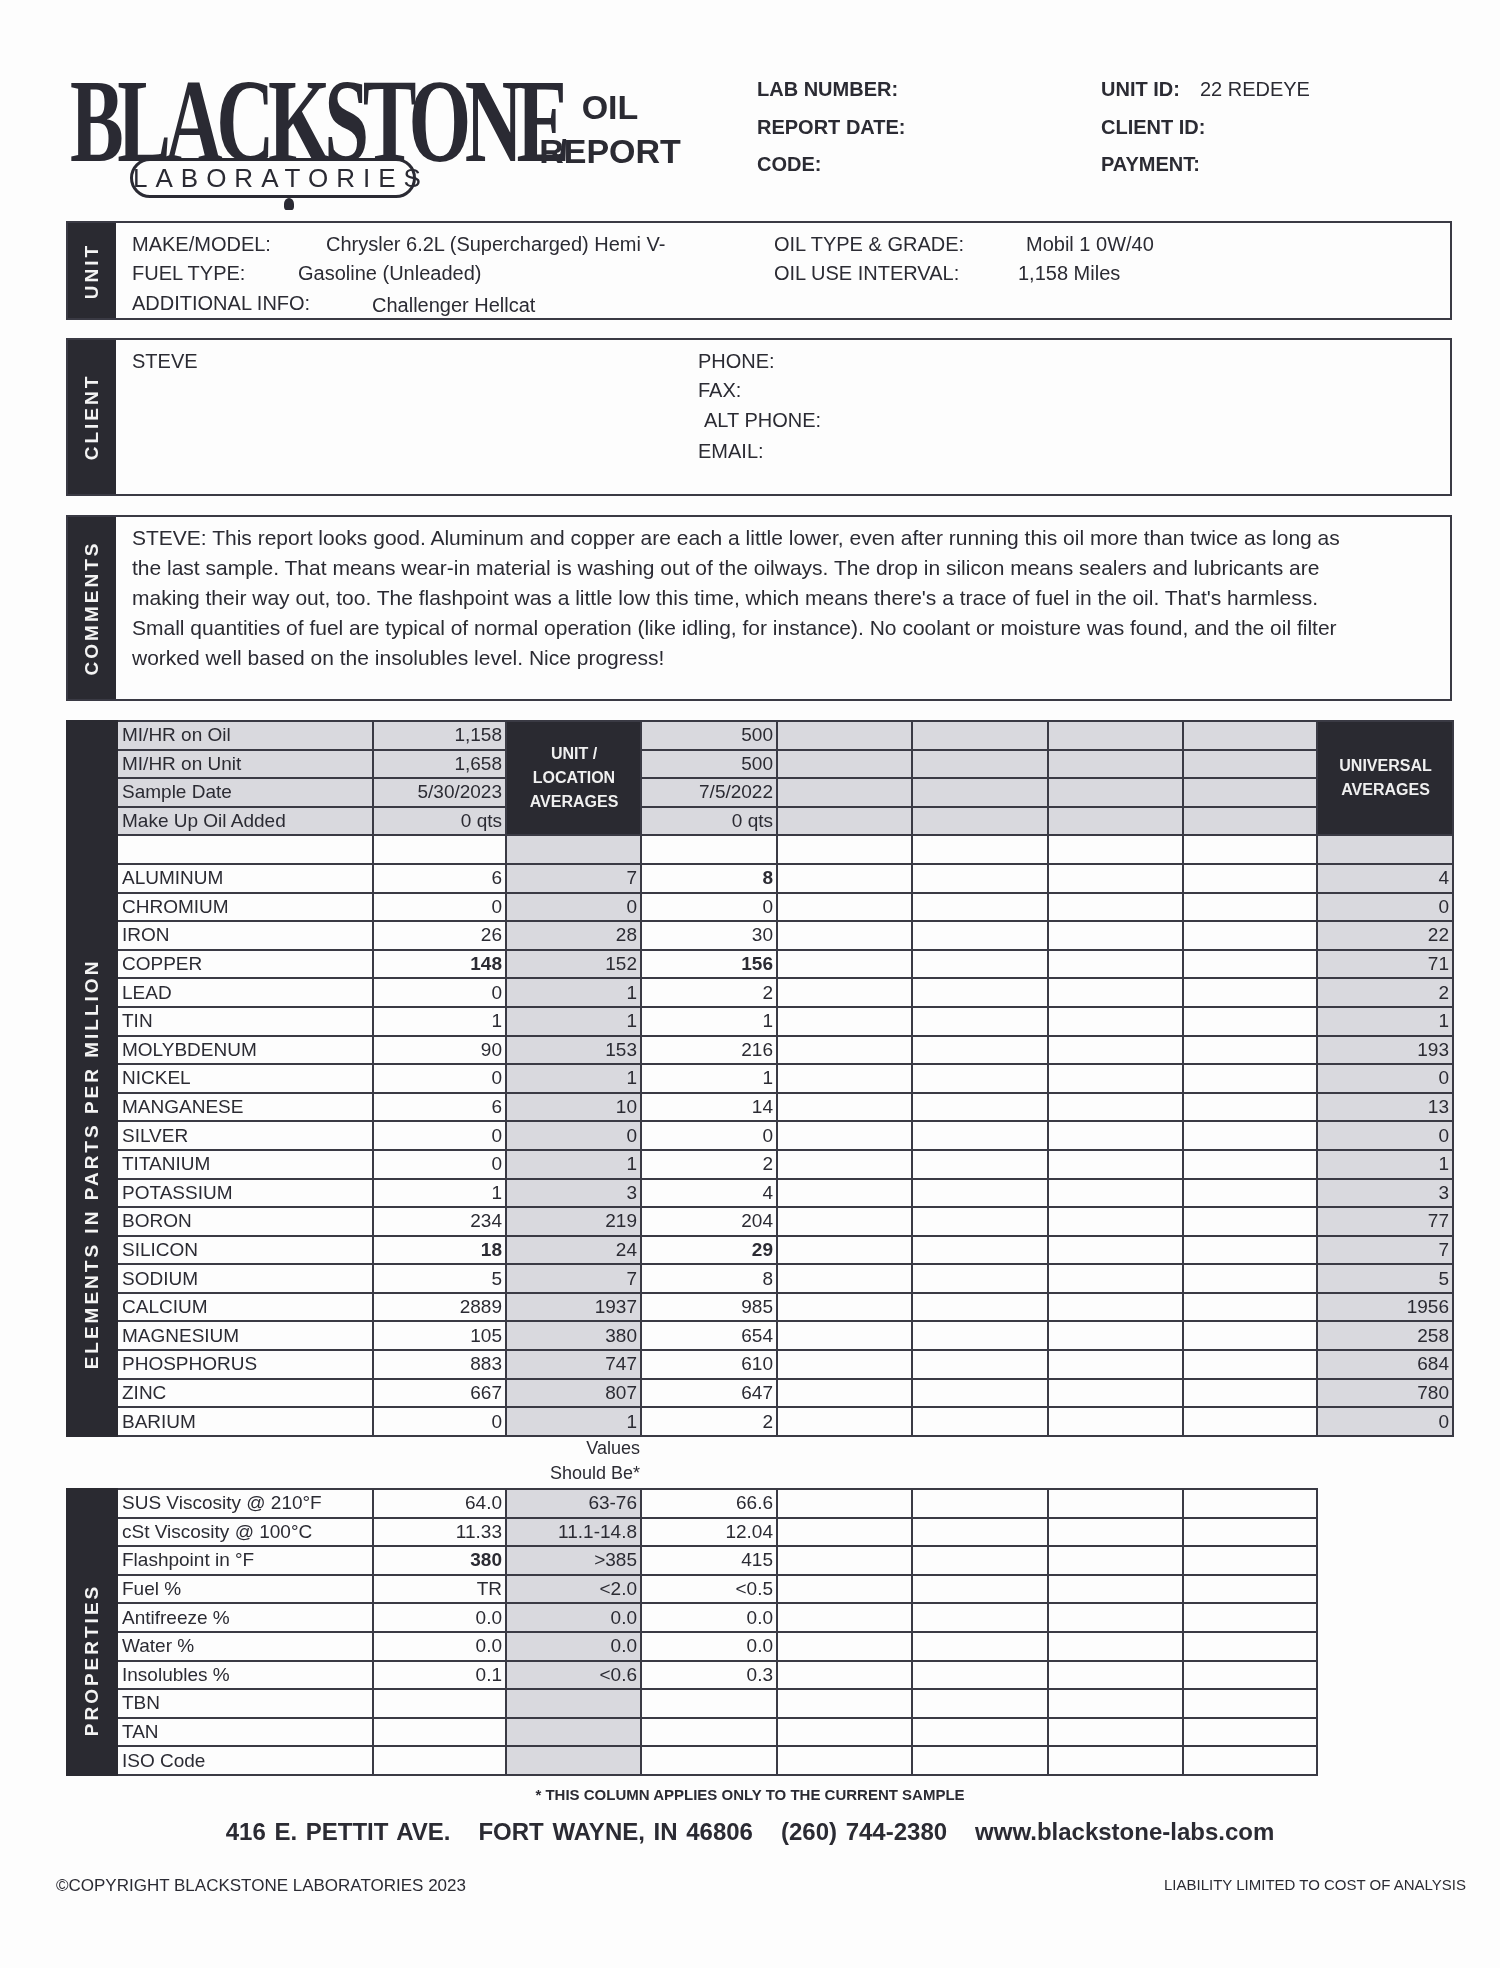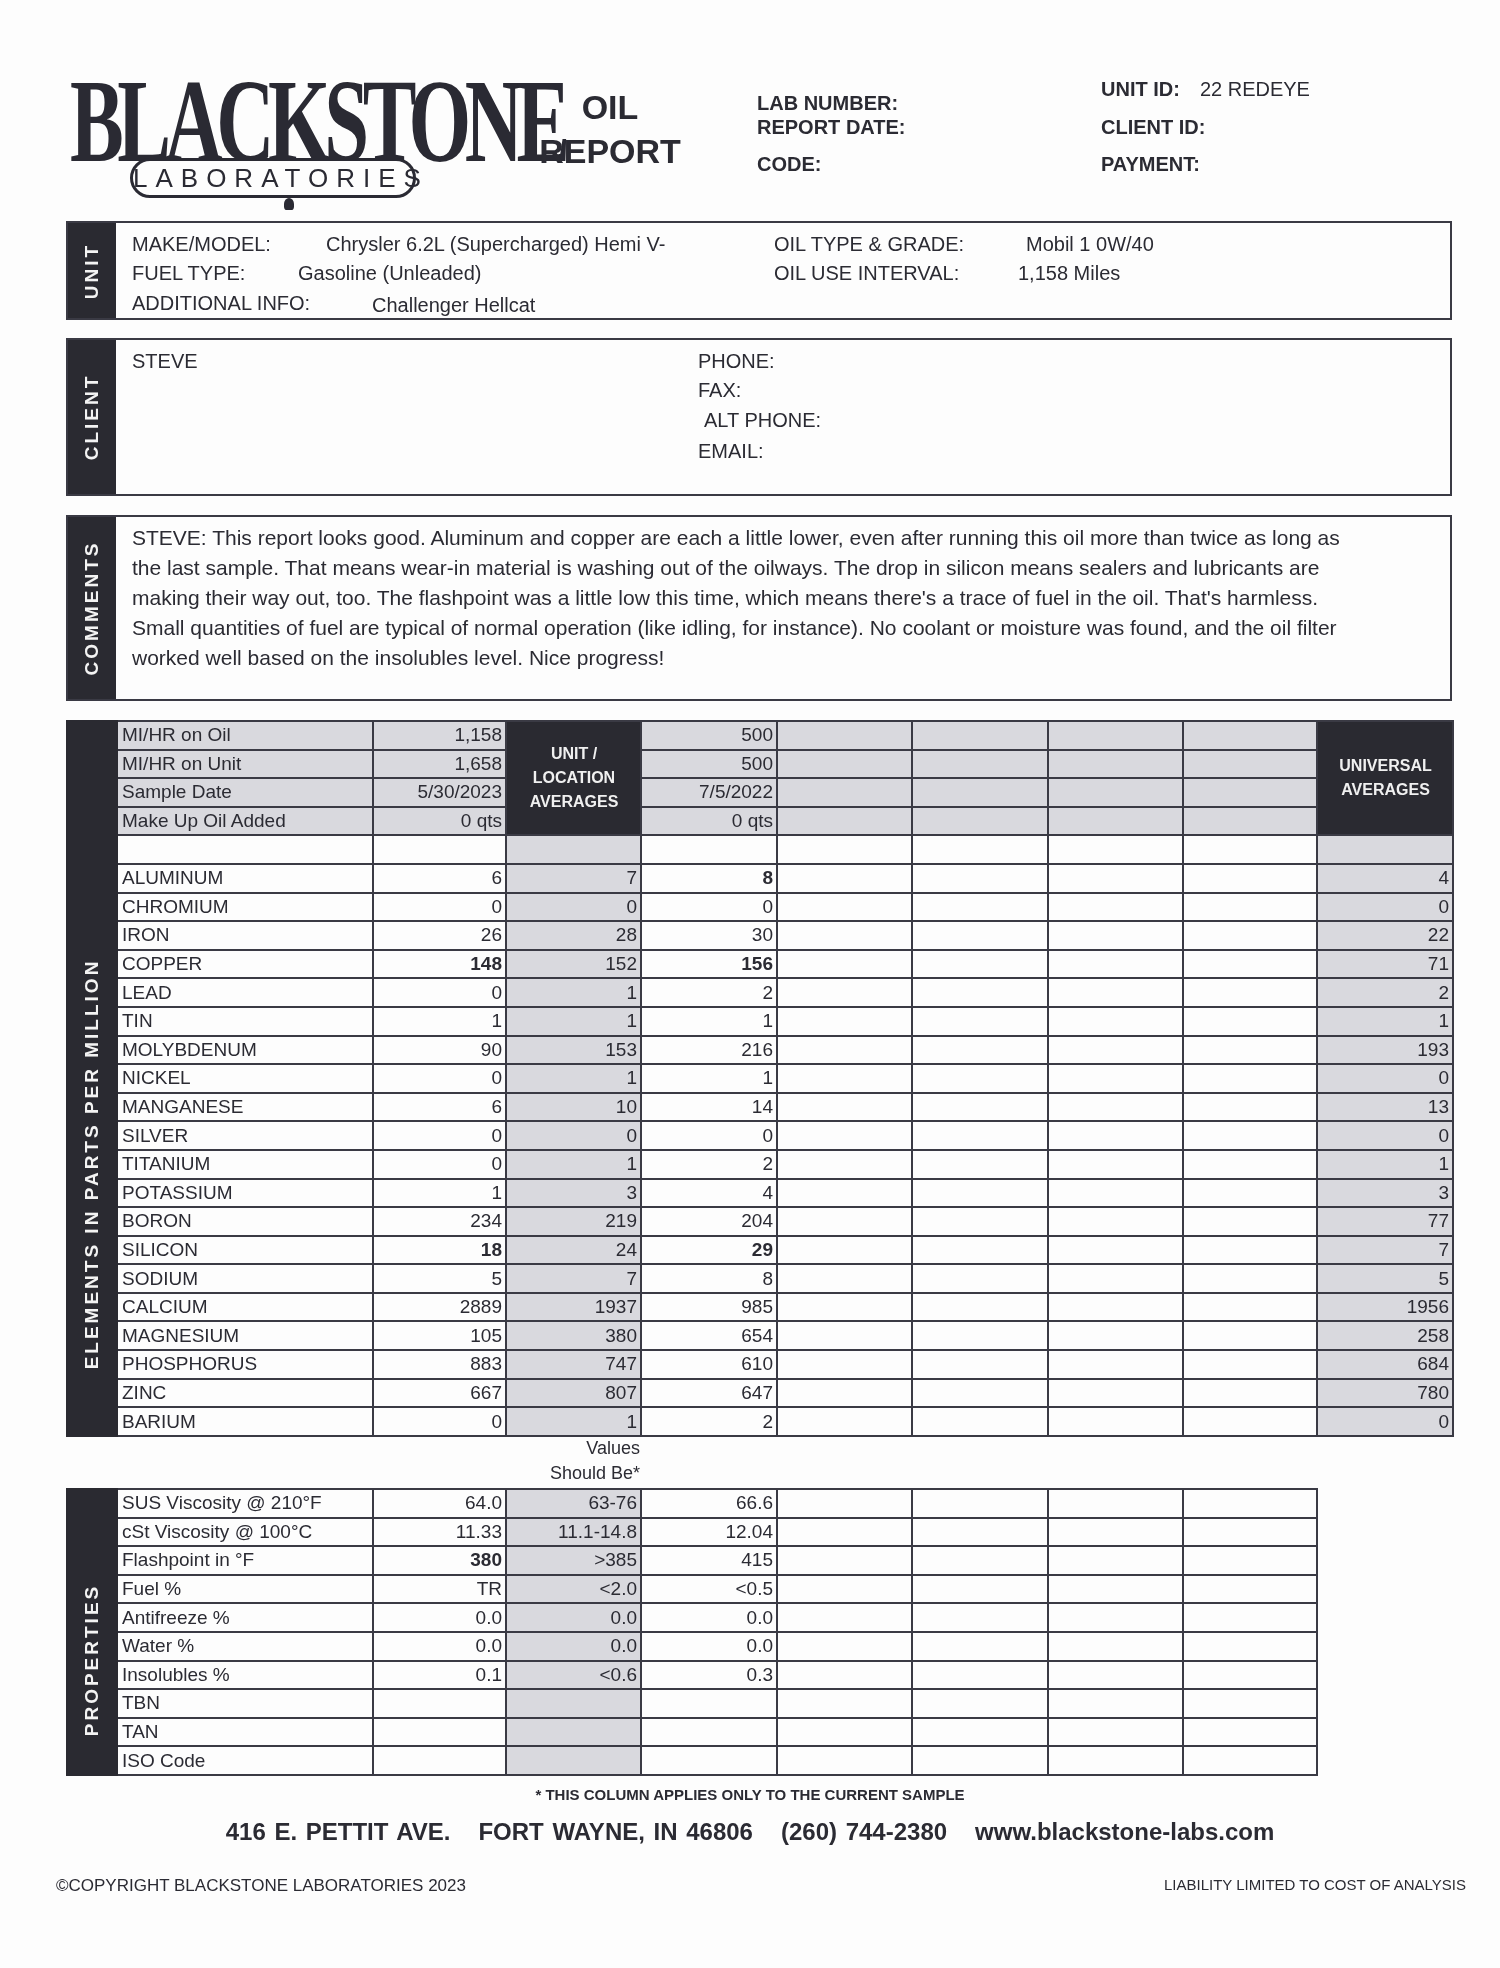--- a/index.html
+++ b/index.html
@@ -47,21 +47,21 @@
   <div class="logo-main">BLACKSTONE</div>
   <div class="logo-sub">LABORATORIES</div>
   <div class="logo-drop"></div>
 </div>
 
 <div class="report-title">
   <div>OIL</div>
   <div>REPORT</div>
 </div>
 
-<div class="hdr-field" style="left:757px; top:92px;">
+<div class="hdr-field" style="left:757px; top:78px;">
   <span>LAB NUMBER:</span><span class="hdr-val"></span>
 </div>
 <div class="hdr-field" style="left:757px; top:116px;">
   <span>REPORT DATE:</span><span class="hdr-val"></span>
 </div>
 <div class="hdr-field" style="left:757px; top:153px;">
   <span>CODE:</span><span class="hdr-val"></span>
 </div>
 <div class="hdr-field" style="left:1101px; top:78px;">
   <span>UNIT ID:</span><span class="hdr-val">22 REDEYE</span>

